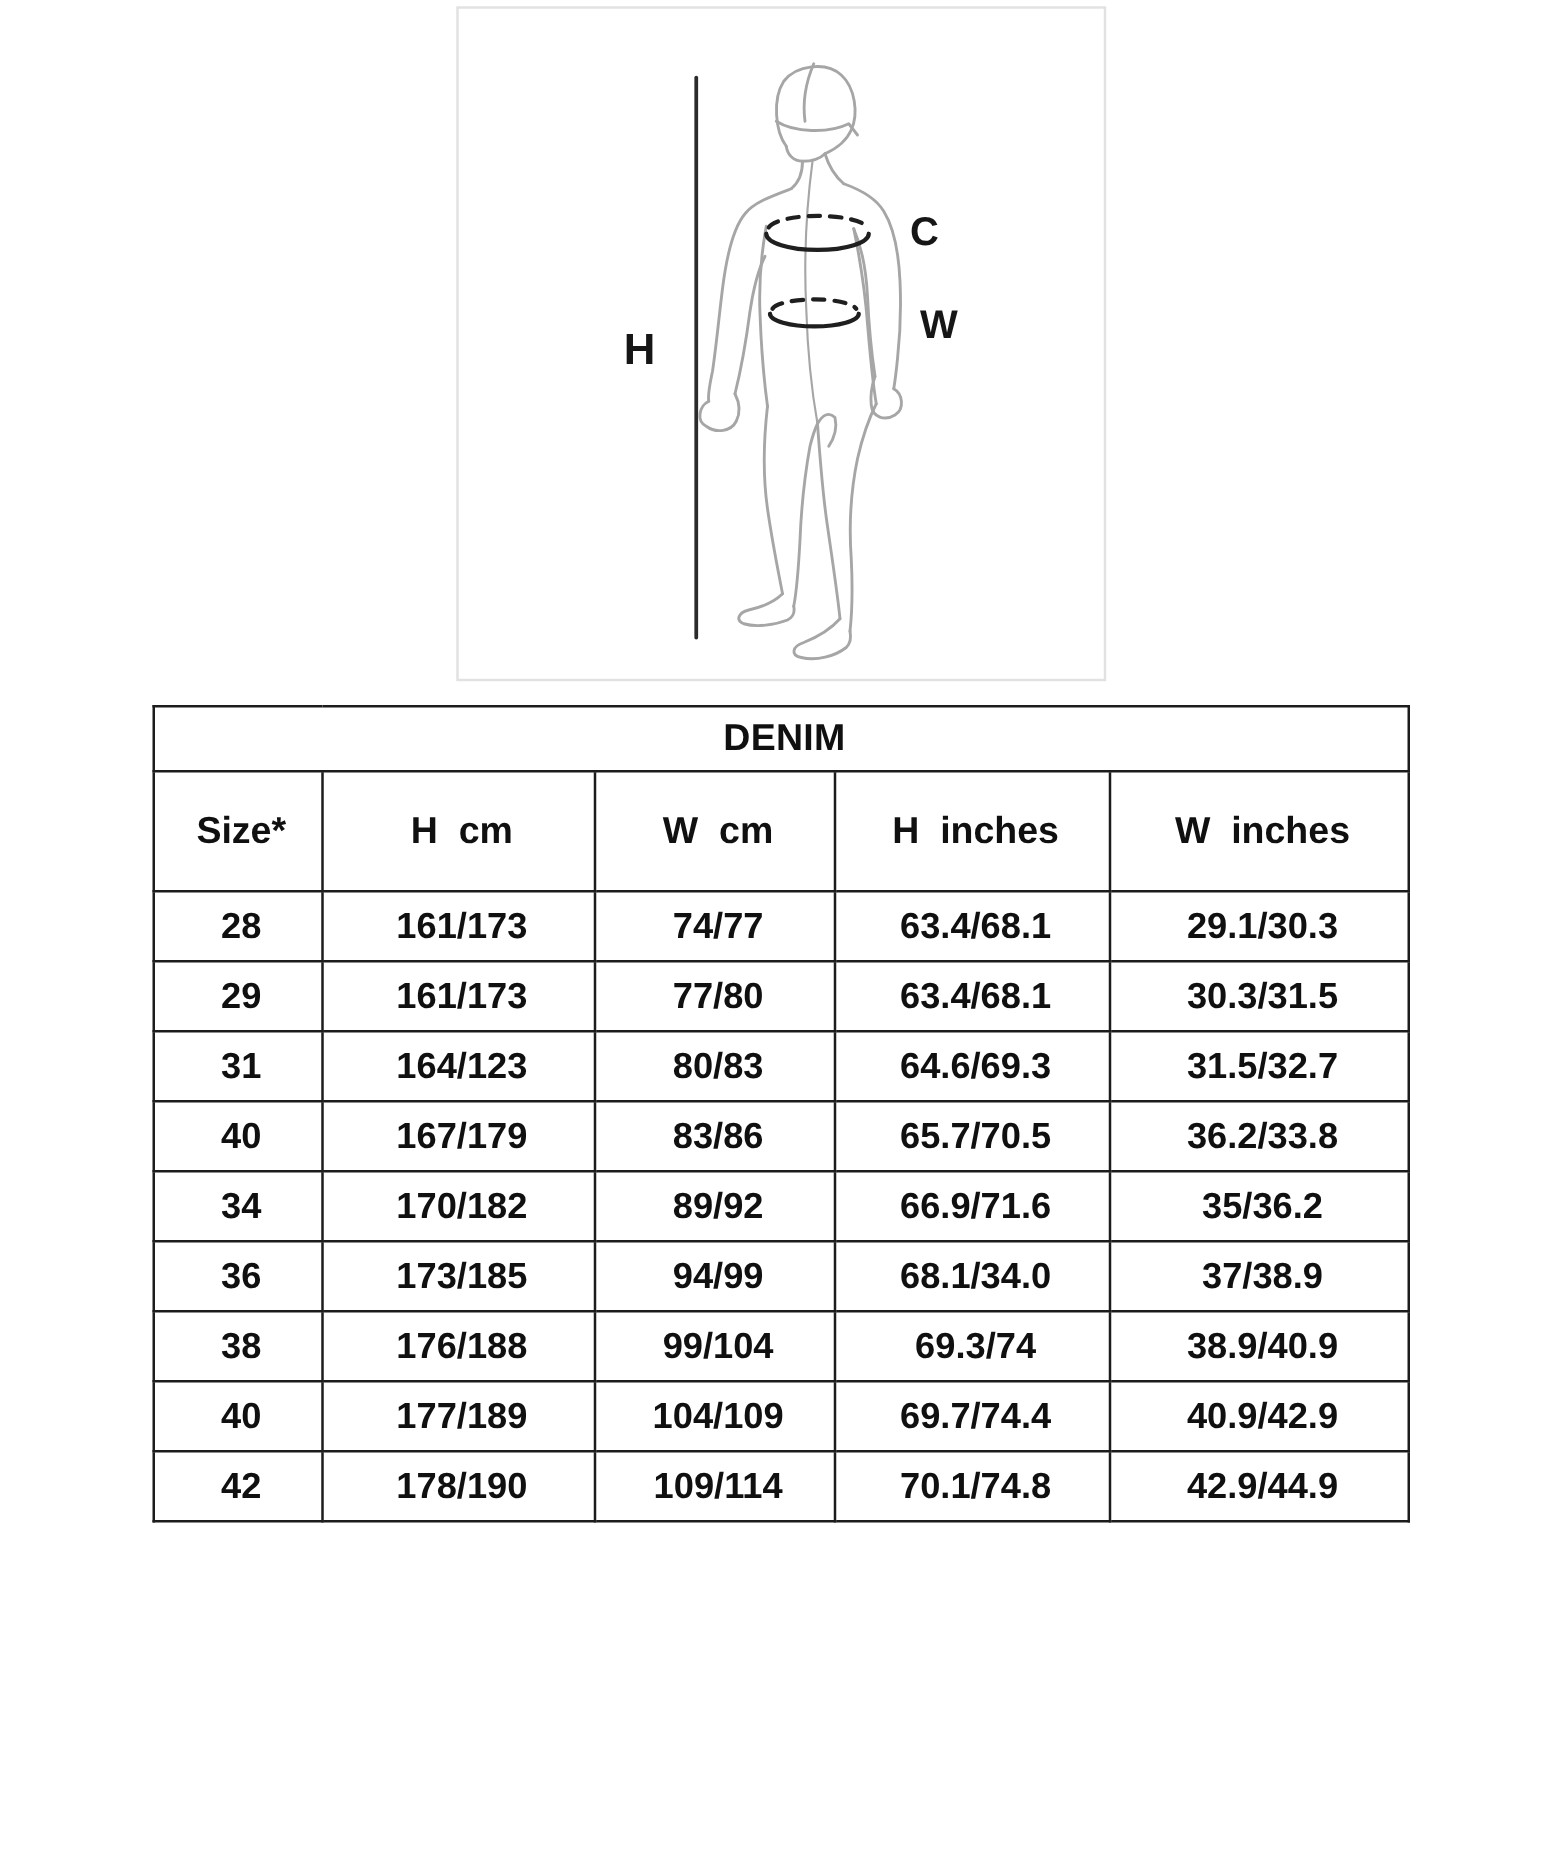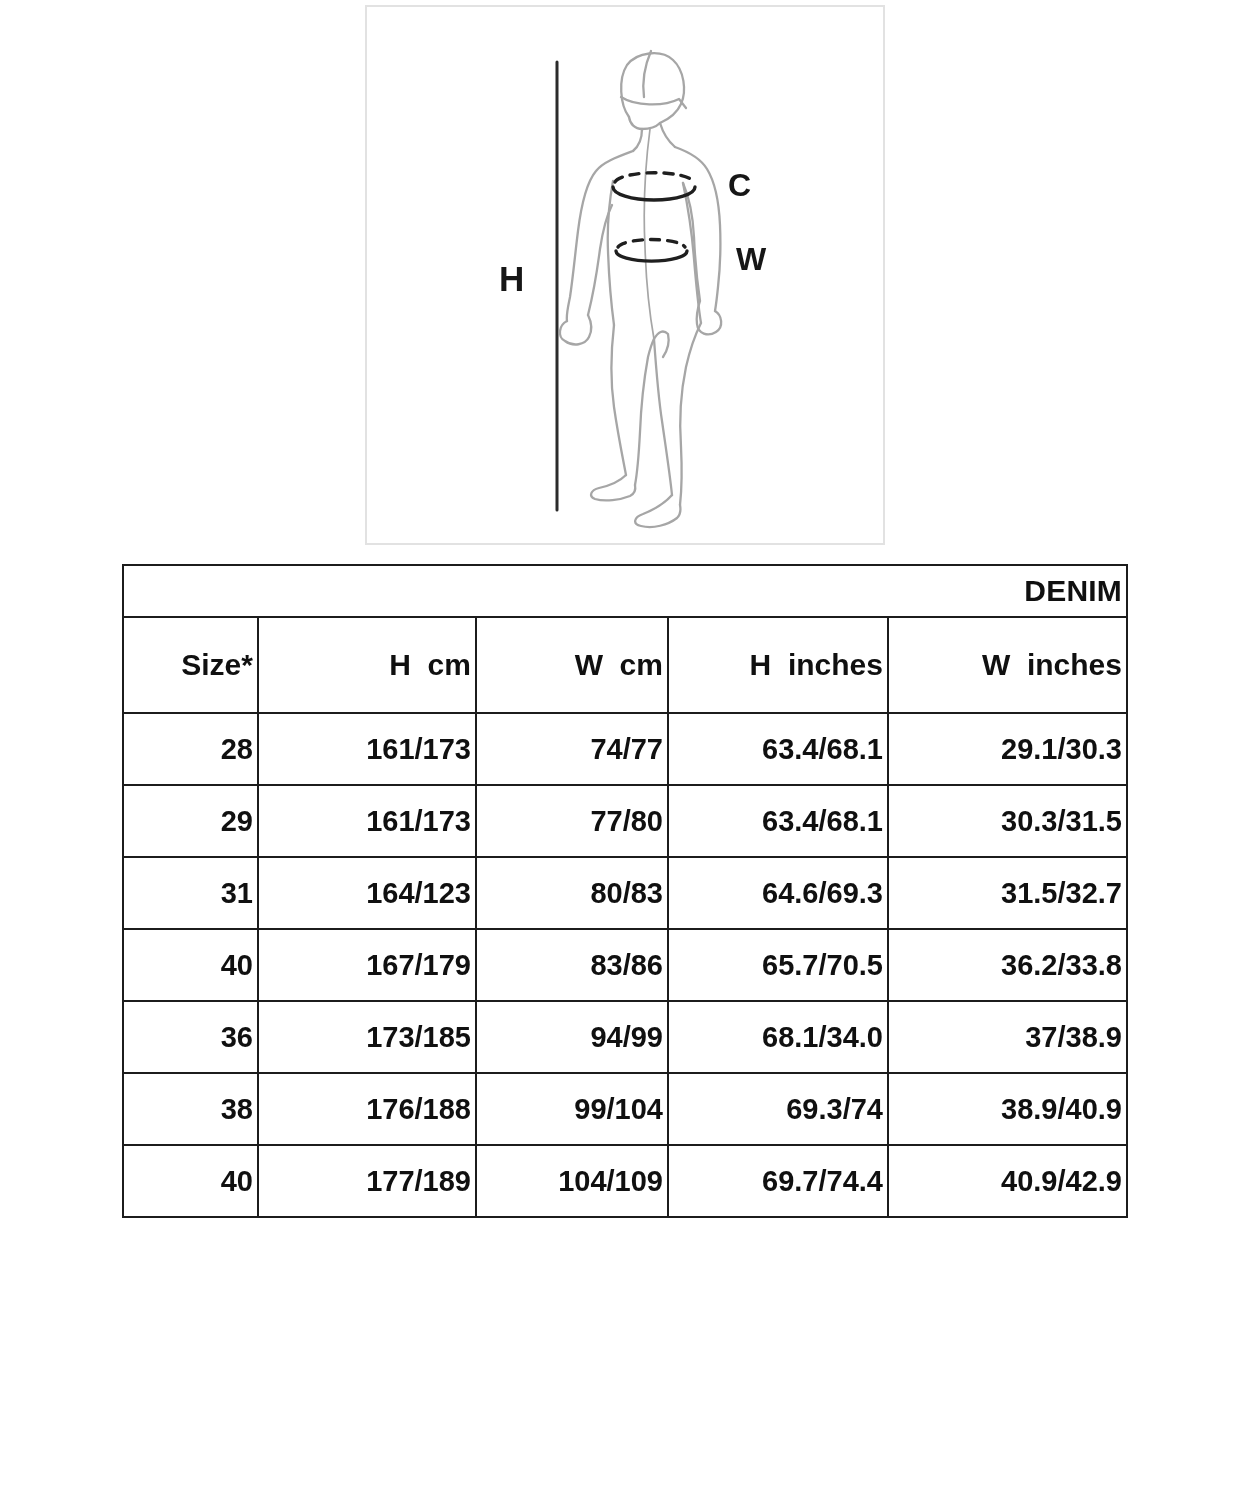--- a/index.html
+++ b/index.html
@@ -34,37 +34,37 @@
   .size-table {
     width: 1004px;
     margin: 19px auto 0;
     border-collapse: collapse;
     table-layout: fixed;
   }
   .size-table td, .size-table th {
     border: 2px solid #1c1c1c;
     font-weight: 700;
     color: #101010;
-    text-align: right;
+    text-align: center;
     vertical-align: middle;
     padding: 0 4px 0 9px;
     overflow: hidden;
   }
   .title-cell {
     height: 52px;
     font-size: 30px;
     letter-spacing: 0.2px;
   }
   .header-row th {
     height: 96px;
     font-size: 30px;
     white-space: pre-wrap; 
   }
   .data-row td {
-    height: 72px;
+    height: 56px;
     font-size: 29px;
   }
 </style>
 </head>
 <body>
 
 <div class="page">
 
   <div class="figure-box">
     <svg viewBox="0 0 516 536" fill="none" stroke-linecap="round" stroke-linejoin="round">
@@ -162,36 +162,50 @@
         <td>31.5/32.7</td>
       </tr>
       <tr class="data-row">
         <td>40</td>
         <td>167/179</td>
         <td>83/86</td>
         <td>65.7/70.5</td>
         <td>36.2/33.8</td>
       </tr>
       <tr class="data-row">
+        <td>34</td>
+        <td>170/182</td>
+        <td>89/92</td>
+        <td>66.9/71.6</td>
+        <td>35/36.2</td>
+      </tr>
+      <tr class="data-row">
         <td>36</td>
         <td>173/185</td>
         <td>94/99</td>
         <td>68.1/34.0</td>
         <td>37/38.9</td>
       </tr>
       <tr class="data-row">
         <td>38</td>
         <td>176/188</td>
         <td>99/104</td>
         <td>69.3/74</td>
         <td>38.9/40.9</td>
       </tr>
       <tr class="data-row">
         <td>40</td>
         <td>177/189</td>
         <td>104/109</td>
         <td>69.7/74.4</td>
         <td>40.9/42.9</td>
       </tr>
+      <tr class="data-row">
+        <td>42</td>
+        <td>178/190</td>
+        <td>109/114</td>
+        <td>70.1/74.8</td>
+        <td>42.9/44.9</td>
+      </tr>
     </tbody>
   </table>
 
 </div>
 
 </body></html>

